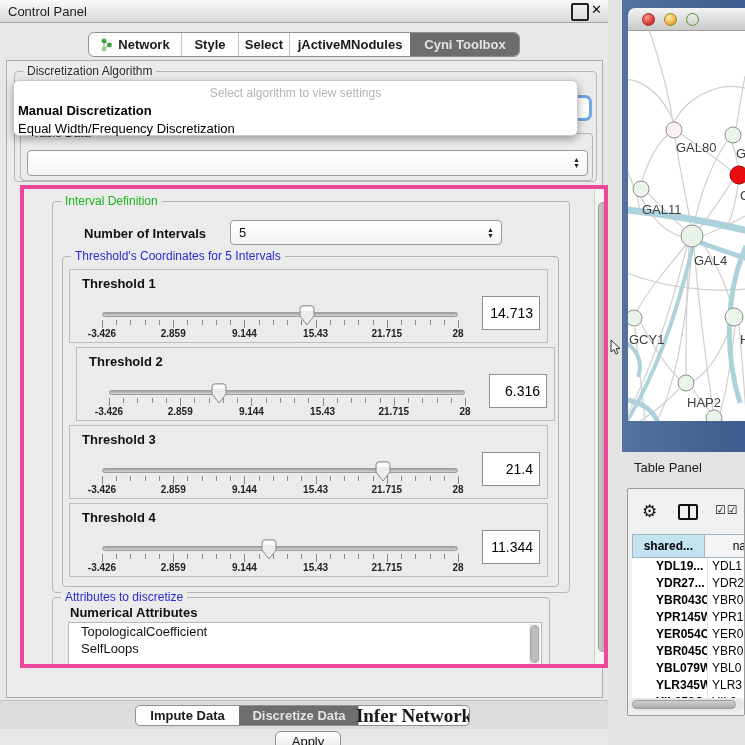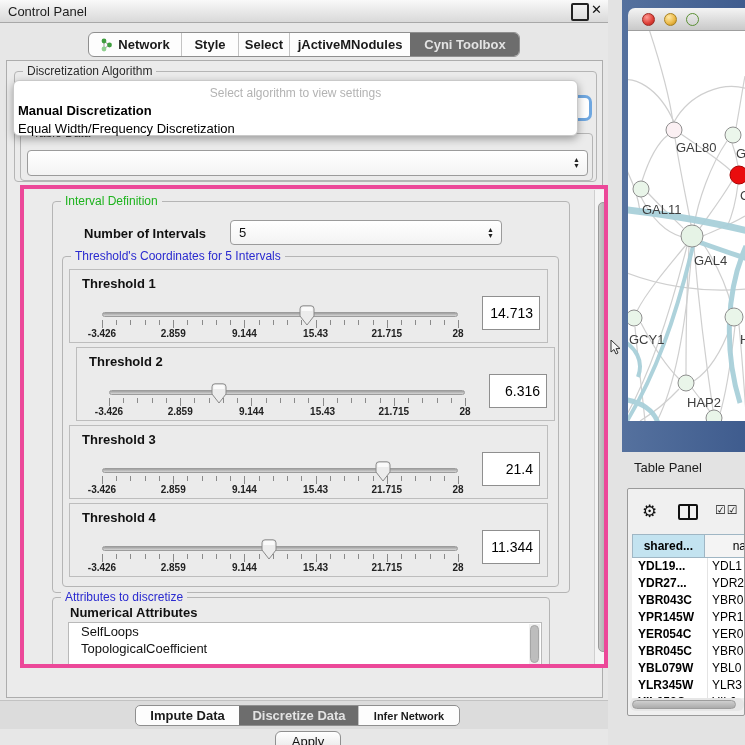--- a/index.html
+++ b/index.html
@@ -122,21 +122,21 @@
   #tp-split::after{content:"";position:absolute;left:50%;top:0;width:2px;height:100%;background:#111;}
   #tp-checks{position:absolute;left:87px;top:14px;font-size:12px;color:#111;letter-spacing:1px;
     font-family:"DejaVu Sans",sans-serif;}
   #tp-head{position:absolute;left:4px;top:45px;width:114px;height:24px;display:flex;
     border:1px solid #9fb6c4;border-right:none;box-sizing:border-box;background:#f4f4f4;}
   .tp-col1{width:76px;box-sizing:border-box;border-right:1px solid #9fb6c4;font-weight:bold;}
   #tp-head .tp-col1{background:#c3e3f0;text-align:center;font-size:12px;color:#000;line-height:22px;}
   #tp-head .tp-col2{flex:1;font-size:12px;color:#000;line-height:22px;padding-left:28px;}
   #tp-rows{position:absolute;left:4px;top:69px;width:114px;height:140px;background:#fff;overflow:hidden;}
   .tp-row{display:flex;height:17px;font-size:12px;color:#000;}
-  .tp-row .tp-col1{padding-left:6px;line-height:17px;border-right:1px solid #e4e4e4;white-space:nowrap;overflow:hidden;}
+  .tp-row .tp-col1{padding-left:24px;line-height:17px;border-right:1px solid #e4e4e4;white-space:nowrap;overflow:hidden;}
   .tp-row .tp-col2{flex:1;padding-left:4px;line-height:17px;white-space:nowrap;overflow:hidden;}
   #tp-hscroll{position:absolute;left:2px;top:209px;width:114px;height:13px;background:#e6e6e6;border-radius:6px;}
   #tp-hthumb{position:absolute;left:2px;top:2px;width:104px;height:9px;border-radius:5px;
     background:linear-gradient(#cfcfcf,#ababab);border:1px solid #9d9d9d;box-sizing:border-box;}
 
   #gap-cursor{left:610px;top:340px;}
 
   text.nlabel{font-family:"Liberation Sans","DejaVu Sans",sans-serif;font-size:13px;fill:#3f3f3f;}
 </style>
 </head>
@@ -379,22 +379,22 @@
                 </div>
               </div>
           </div>
         </div>
 
         <div id="attrs-group" class="group">
           <span class="group-title gt-blue">Attributes to discretize</span>
           <span id="attrs-sub">Numerical Attributes</span>
           <div id="attr-list">
             <div id="attr-items">
+                <div class="attr-item">TopologicalCoefficient</div>
                 <div class="attr-item">SelfLoops</div>
-                <div class="attr-item">TopologicalCoefficient</div>
               </div>
             <div id="attr-scroll">
               <div id="attr-thumb"></div>
             </div>
           </div>
         </div>
 
         <div id="vscroll">
           <div id="vscroll-thumb"></div>
         </div>
@@ -412,21 +412,21 @@
     </div>
 
     <div id="bottom-strip" class="abs"></div>
     <div id="bottom-tabs" class="abs">
         <div class="tab" style="width: 103px; font-size: 13px;">
           <span>Impute Data</span>
         </div>
         <div class="tab sel" style="width: 119px; font-size: 13px;">
           <span>Discretize Data</span>
         </div>
-        <div class="tab" style="width: 101px; font-size: 11px;">
+        <div class="tab" style="width: 111px; font-size: 19px; font-family: Liberation Serif, serif;">
           <span>Infer Network</span>
         </div>
       </div>
   </div>
 
   <svg id="gap-cursor" class="abs" width="12" height="16">
     <polygon points="1,0 1,12 4,9.5 6,14 8,13 6,8.7 10,8.5" fill="#f5f5f5" stroke="#333" stroke-width="1"></polygon>
   </svg>
 
   <div id="mac-window" class="abs">

